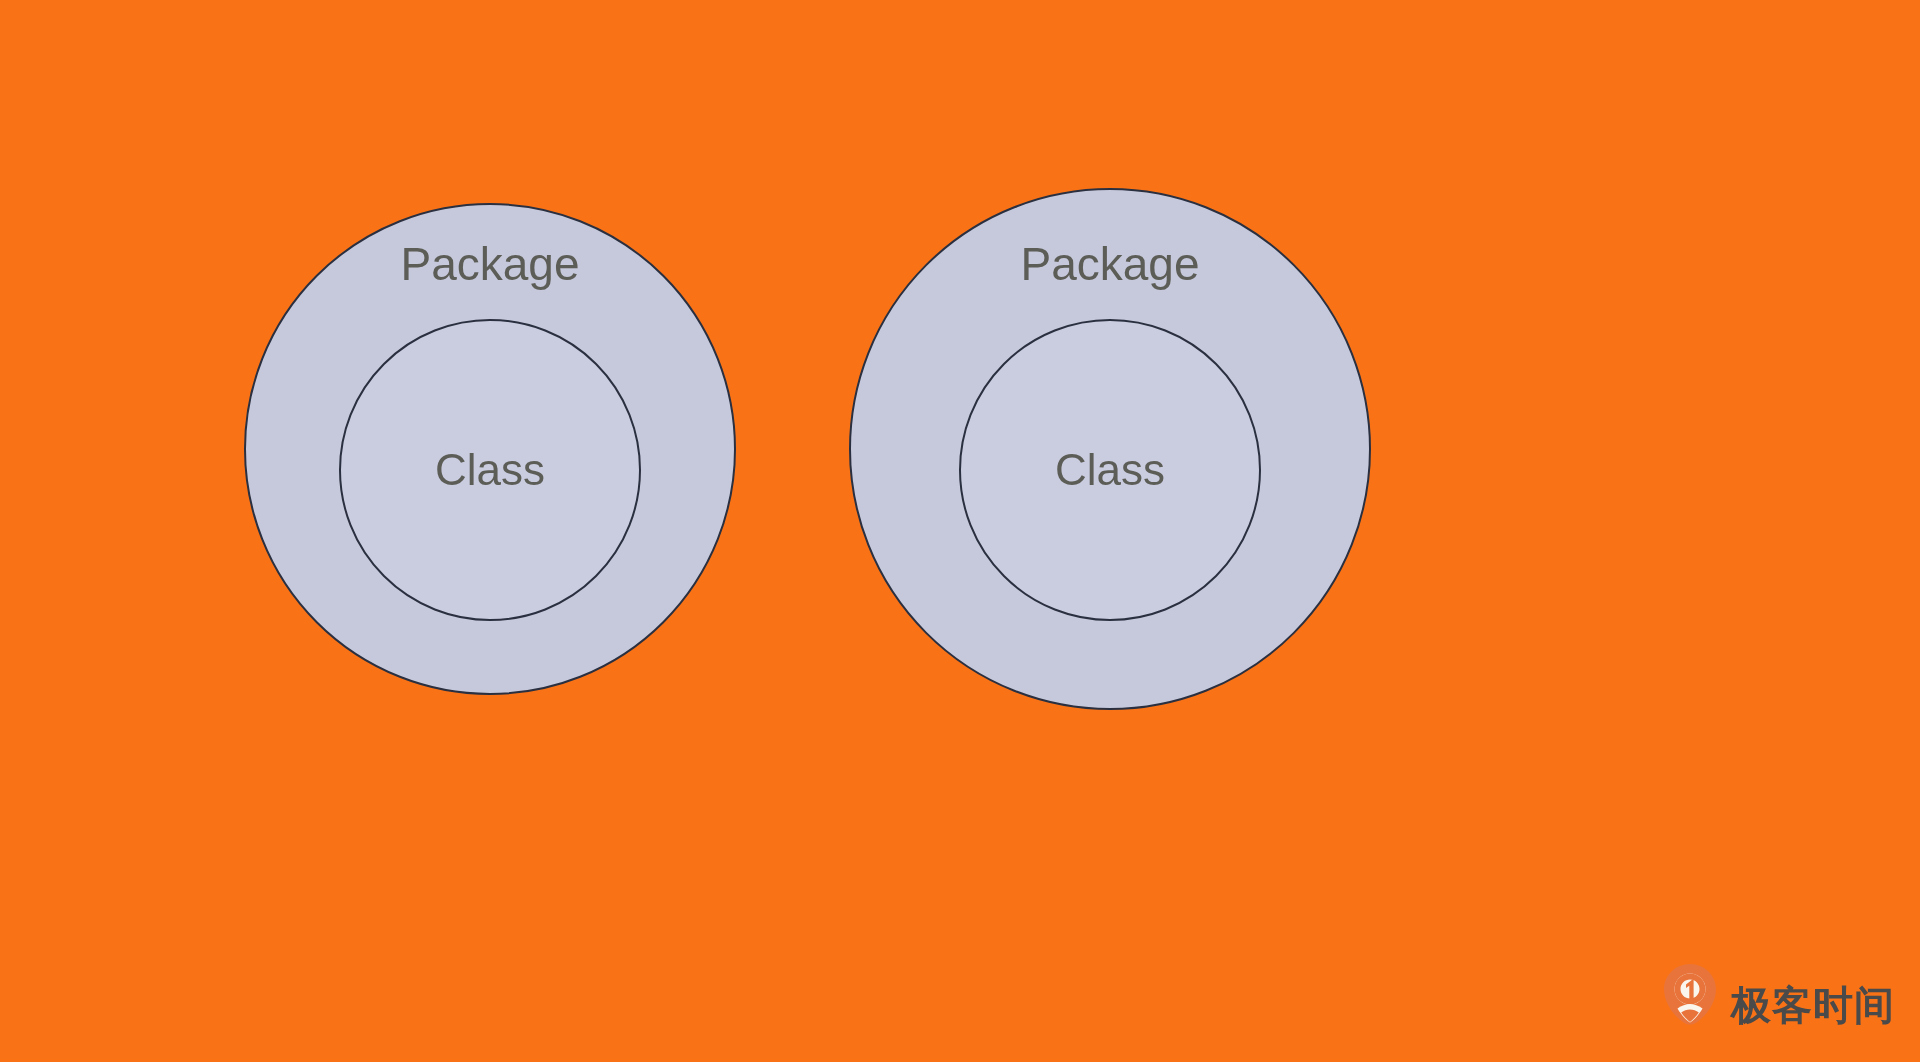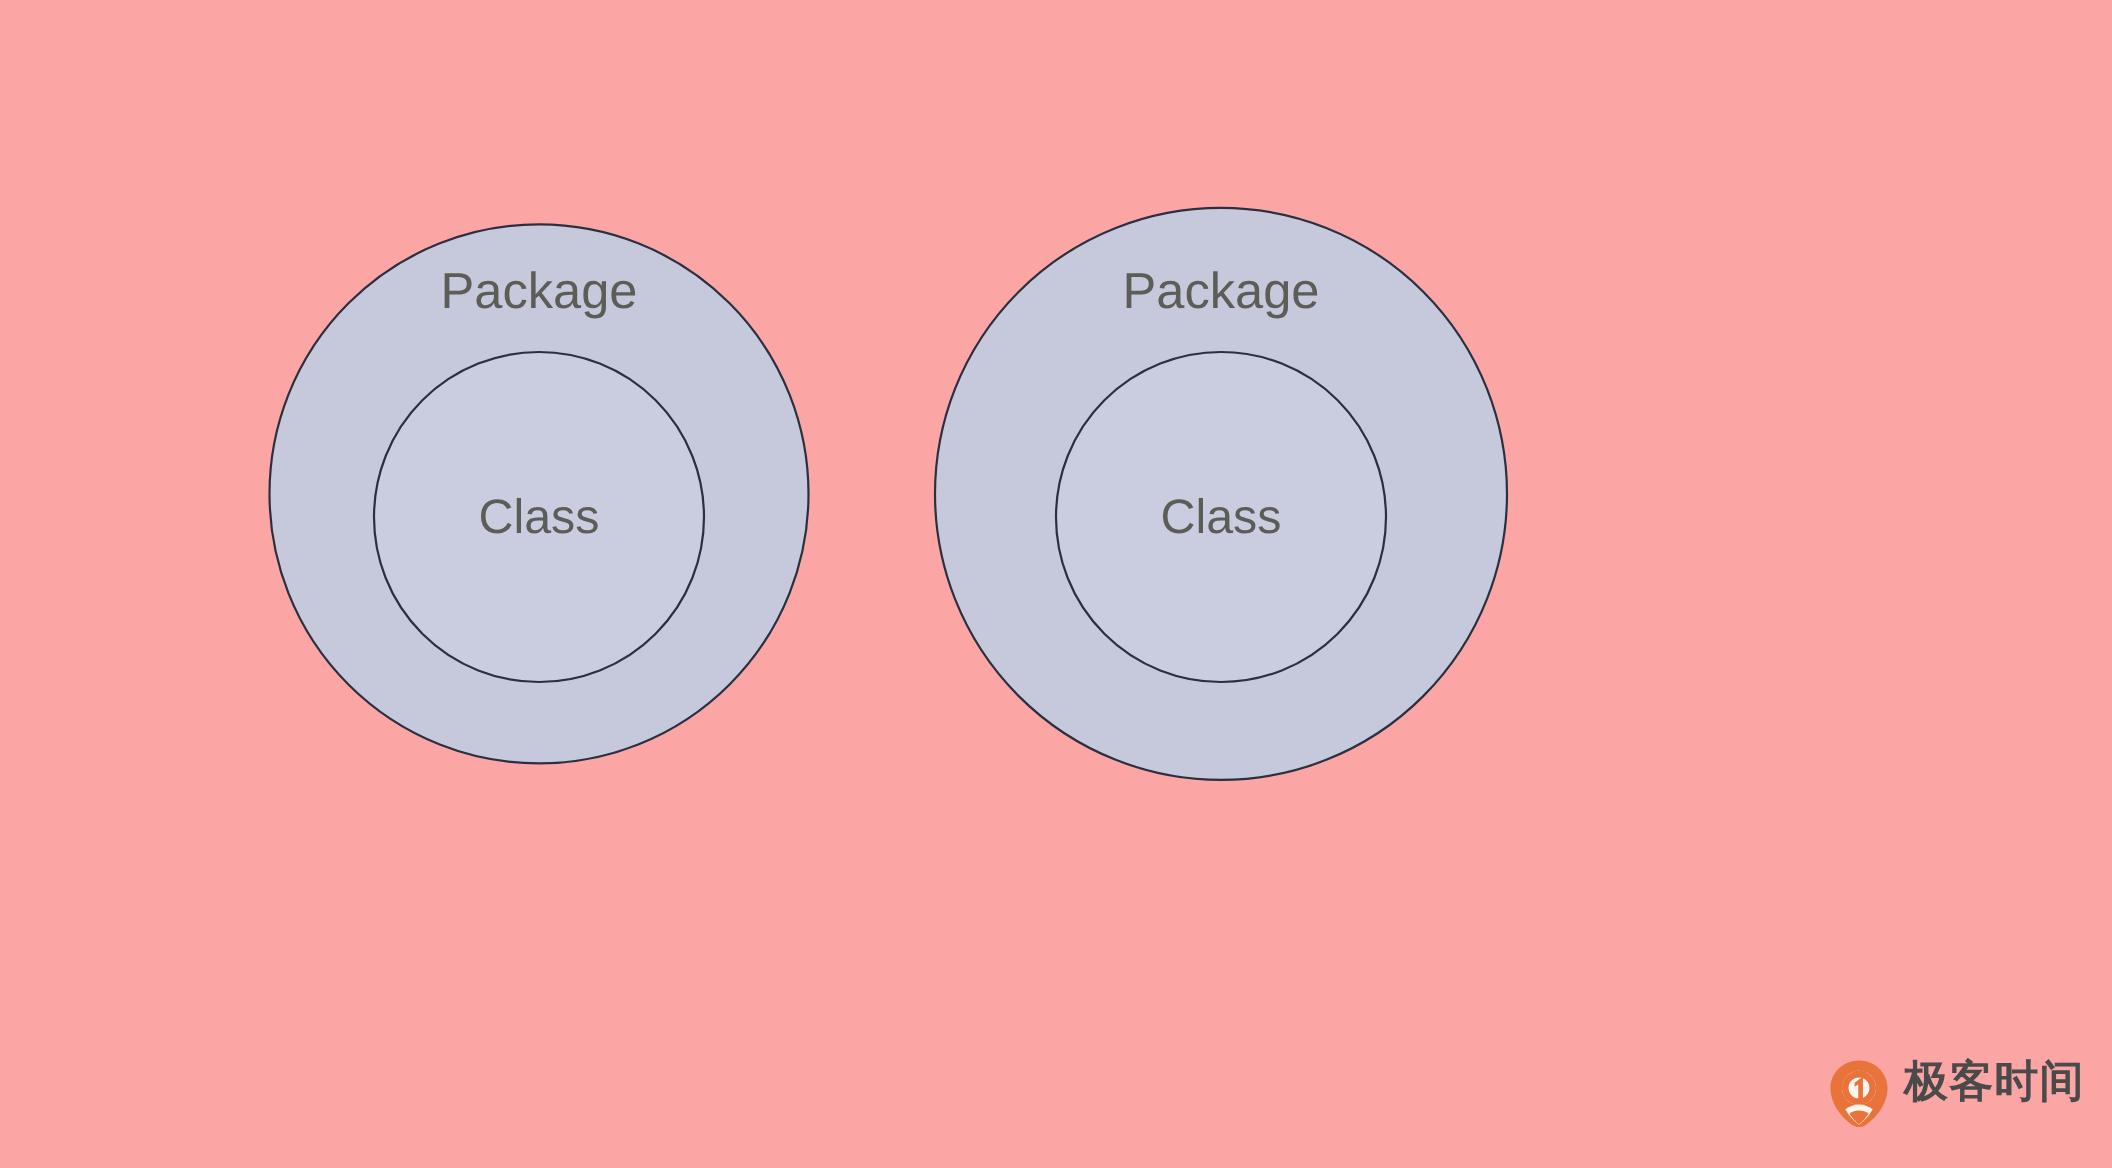--- a/index.html
+++ b/index.html
@@ -10,21 +10,21 @@
     width: 1920px;
     height: 1062px;
     overflow: hidden;
     font-family: "Liberation Sans", sans-serif;
   }
 
   #canvas {
     position: relative;
     width: 1920px;
     height: 1062px;
-    background: #fca5a5;
+    background: #f97316;
   }
 
   .diagram-svg {
     position: absolute;
     left: 0;
     top: 0;
     width: 1920px;
     height: 1062px;
   }
 
@@ -55,21 +55,21 @@
   .label-class {
     font-size: 44px;
   }
 
   
   #brand-logo {
     position: absolute;
     left: 1663px;
     top: 963px;
     display: flex;
-    align-items: flex-start;
+    align-items: flex-end;
     gap: 14px;
   }
 
   #brand-mark {
     width: 54px;
     height: 62px;
     flex: 0 0 auto;
   }
 
   #brand-wordmark {

